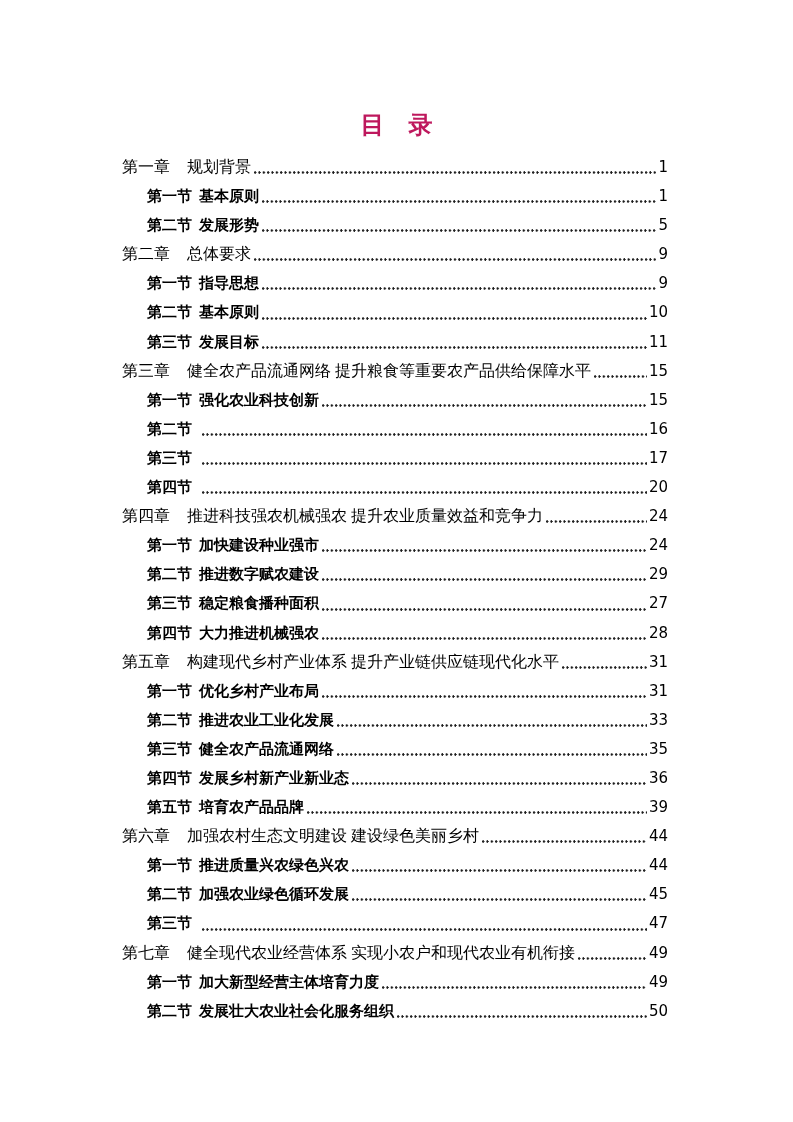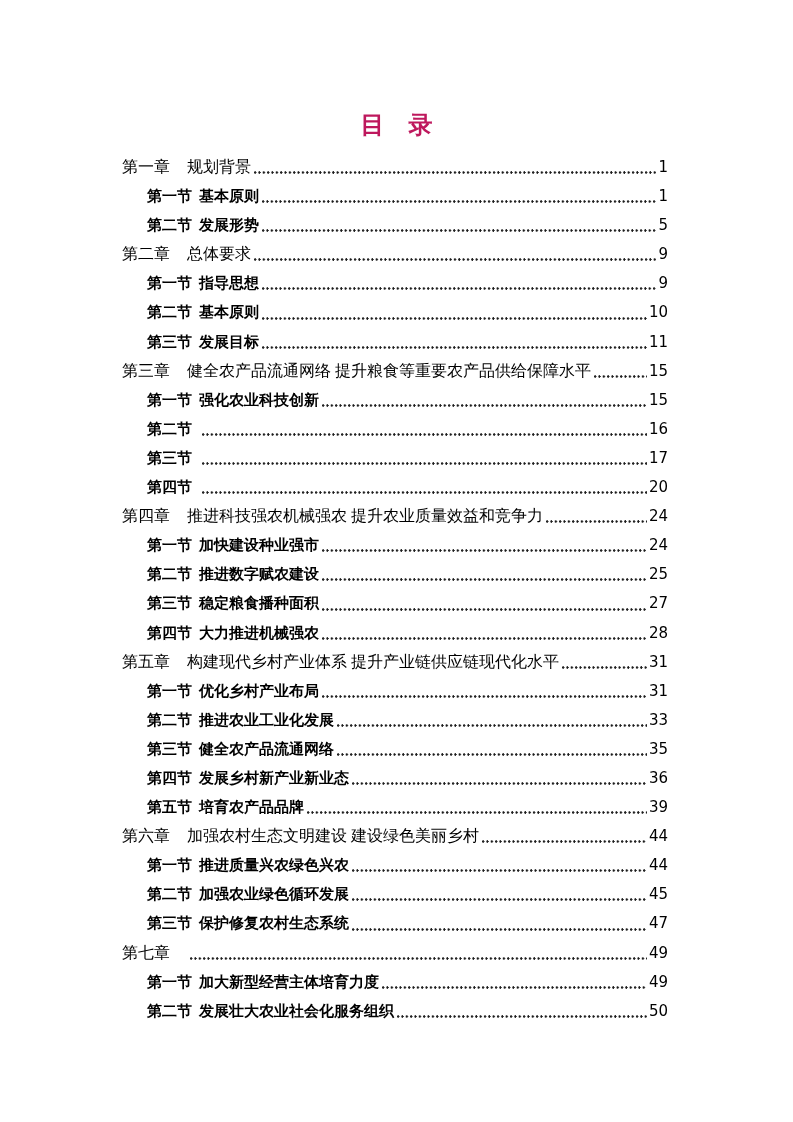--- a/index.html
+++ b/index.html
@@ -168,21 +168,21 @@
       <div class="toc-entry section">
     <span class="entry-label">第一节</span>
     <span class="entry-title">加快建设种业强市</span>
     <span class="leader"></span>
     <span class="page-num">24</span>
   </div>
       <div class="toc-entry section">
     <span class="entry-label">第二节</span>
     <span class="entry-title">推进数字赋农建设</span>
     <span class="leader"></span>
-    <span class="page-num">25</span>
+    <span class="page-num">29</span>
   </div>
       <div class="toc-entry section">
     <span class="entry-label">第三节</span>
     <span class="entry-title">稳定粮食播种面积</span>
     <span class="leader"></span>
     <span class="page-num">27</span>
   </div>
       <div class="toc-entry section">
     <span class="entry-label">第四节</span>
     <span class="entry-title">大力推进机械强农</span>
@@ -238,26 +238,26 @@
     <span class="page-num">44</span>
   </div>
       <div class="toc-entry section">
     <span class="entry-label">第二节</span>
     <span class="entry-title">加强农业绿色循环发展</span>
     <span class="leader"></span>
     <span class="page-num">45</span>
   </div>
       <div class="toc-entry section">
     <span class="entry-label">第三节</span>
-    <span class="entry-title">保护修复农村生态系统</span>
     <span class="leader"></span>
     <span class="page-num">47</span>
   </div>
       <div class="toc-entry chapter">
     <span class="entry-label">第七章</span>
+    <span class="entry-title">健全现代农业经营体系 实现小农户和现代农业有机衔接</span>
     <span class="leader"></span>
     <span class="page-num">49</span>
   </div>
       <div class="toc-entry section">
     <span class="entry-label">第一节</span>
     <span class="entry-title">加大新型经营主体培育力度</span>
     <span class="leader"></span>
     <span class="page-num">49</span>
   </div>
       <div class="toc-entry section">

